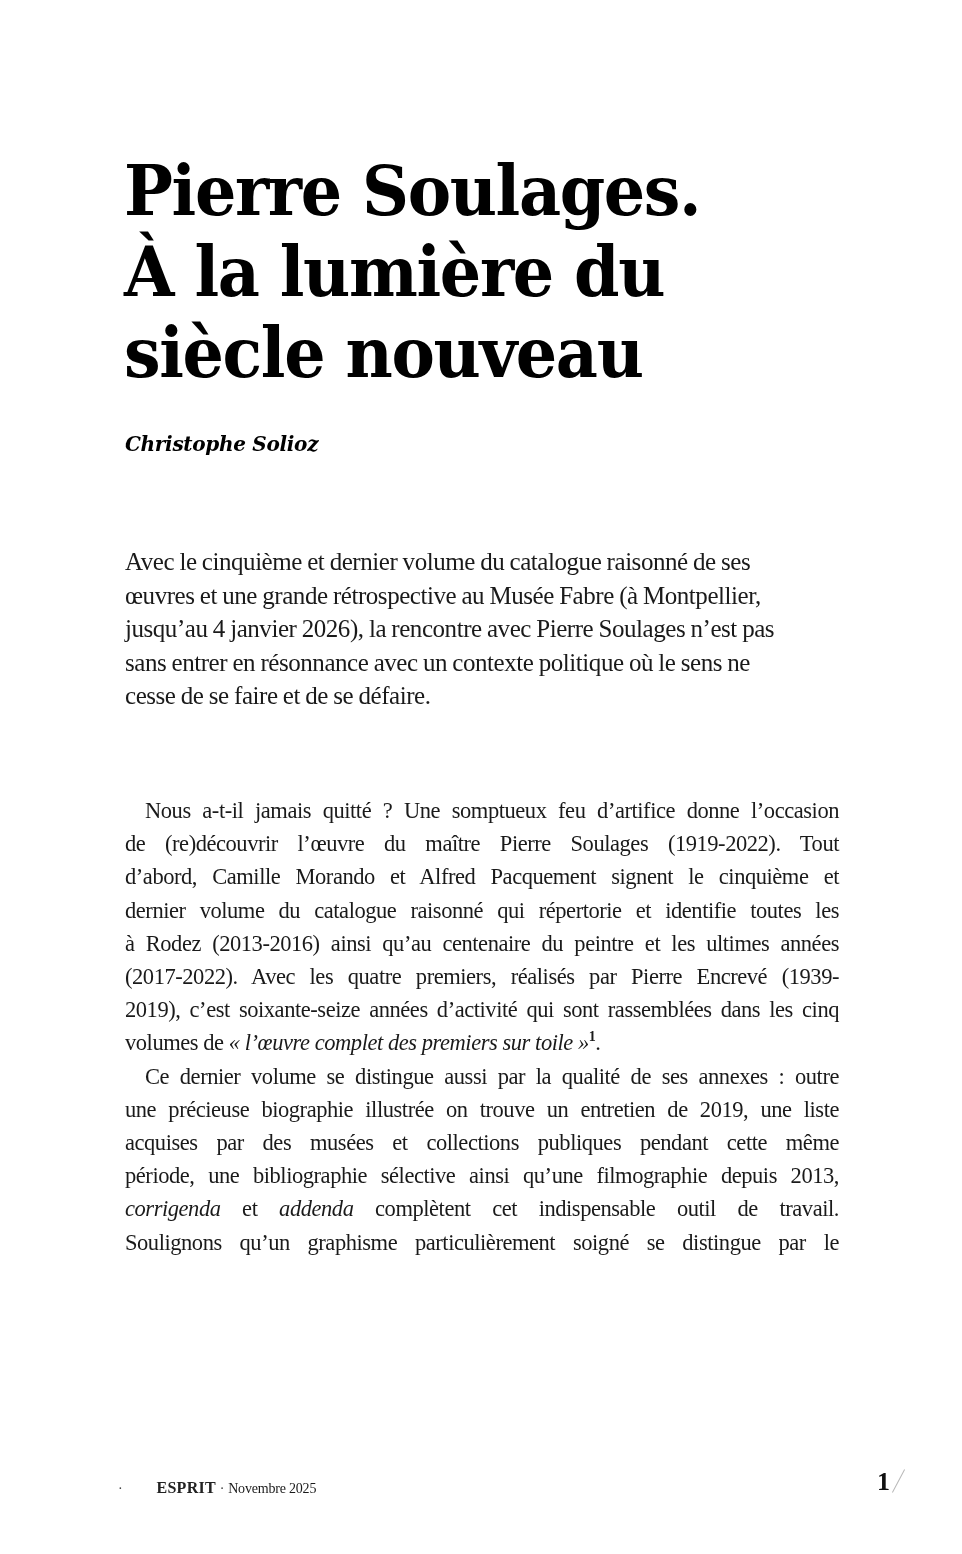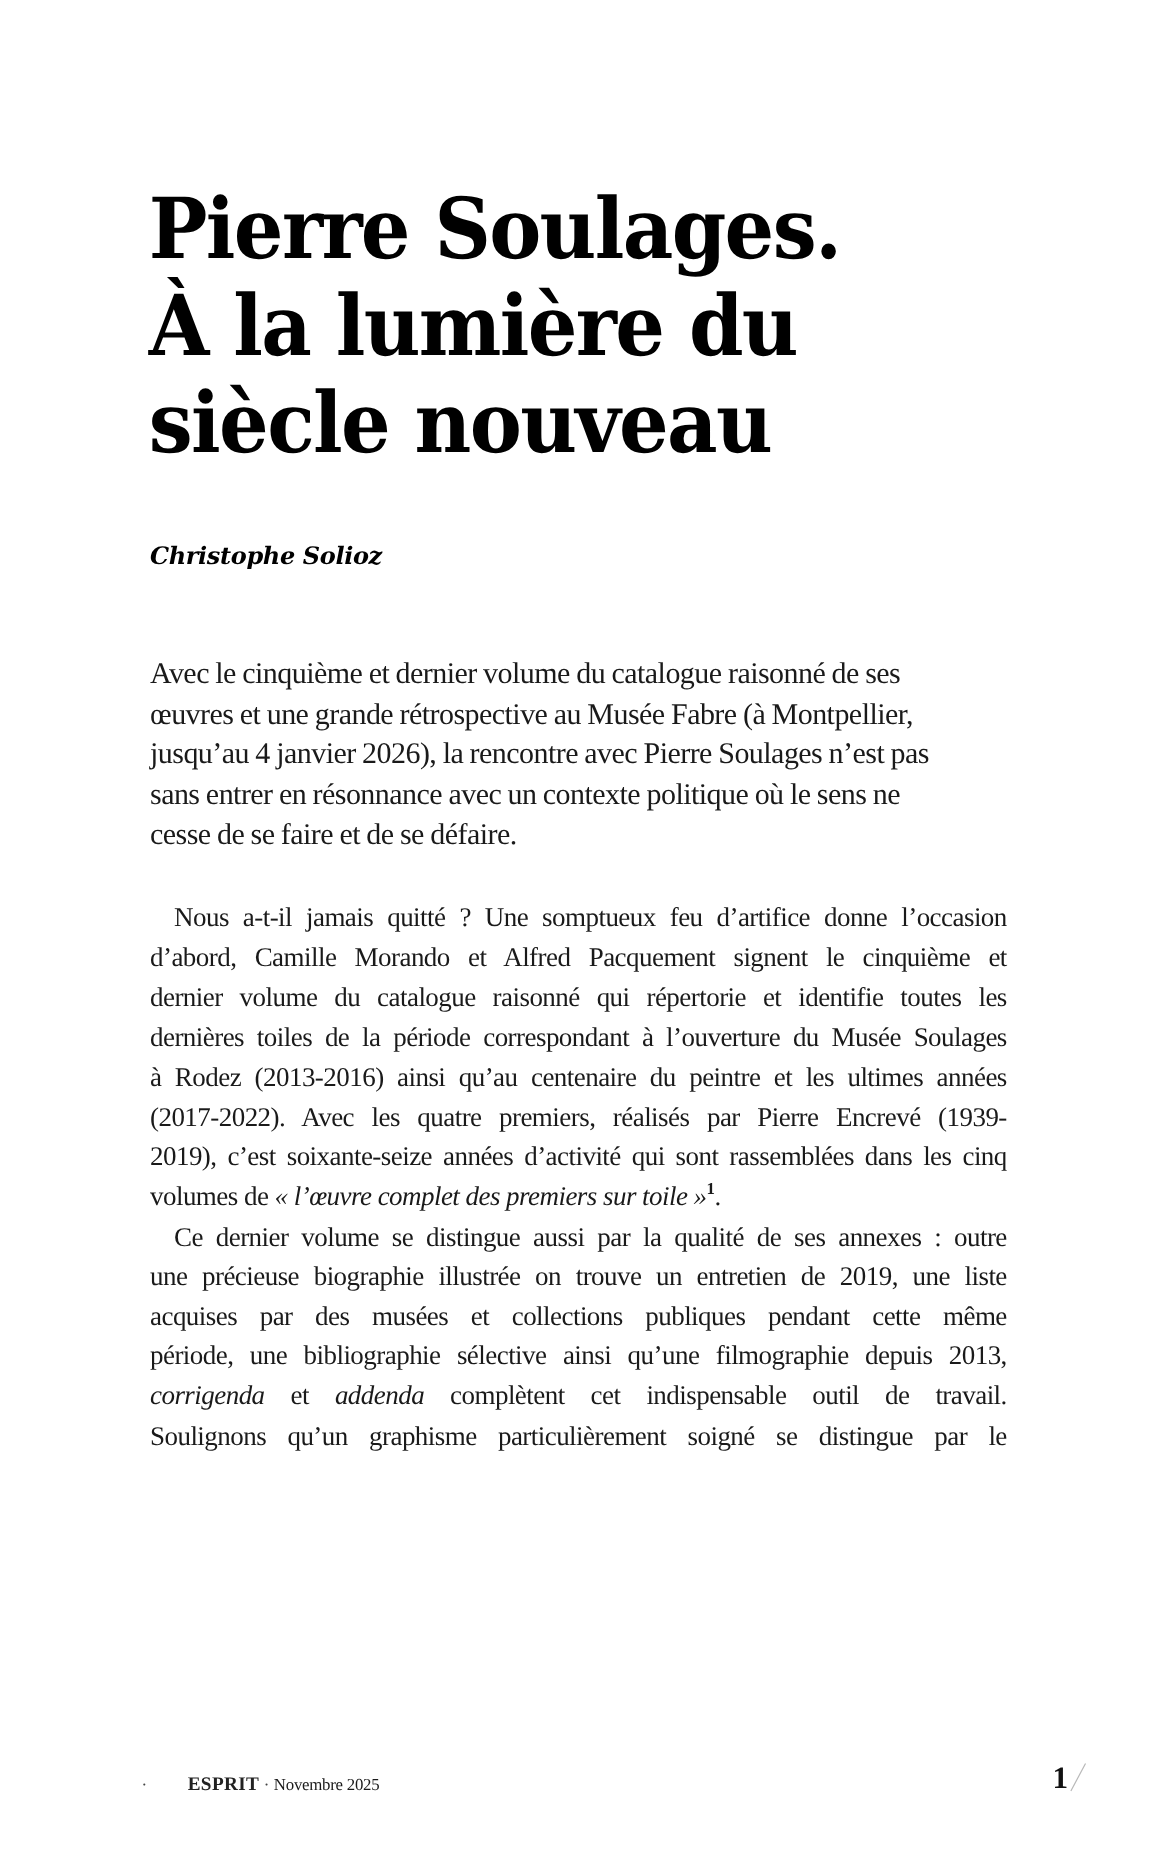--- a/index.html
+++ b/index.html
@@ -33,21 +33,21 @@
       line-height: 81px;
       letter-spacing: -1.5px;
       color: #000000;
       transform: scaleX(0.93);
       transform-origin: left top;
     }
     .title .line { display: block; white-space: nowrap; }
     .author {
       position: absolute;
       left: 125px;
-      top: 449px;
+      top: 430px;
       margin: 0;
       font-family: "DejaVu Serif", "Liberation Serif", serif;
       font-weight: bold;
       font-style: italic;
       font-size: 20px;
       line-height: 28px;
       color: #000000;
       letter-spacing: -0.3px;
     }
     .lead {
@@ -59,21 +59,21 @@
       font-size: 25px;
       line-height: 33.5px;
       color: #1a1a1a;
       letter-spacing: -0.45px;
       word-spacing: -0.5px;
     }
     .lead .line { display: block; white-space: nowrap; }
     .body {
       position: absolute;
       left: 125px;
-      top: 748px;
+      top: 794px;
       width: 714px;
       margin: 0;
     }
     .body p {
       margin: 0;
       font-size: 22.5px;
       line-height: 33.2px;
       color: #1a1a1a;
       letter-spacing: -0.45px;
     }
@@ -148,23 +148,23 @@
     <span class="line">Avec le cinquième et dernier volume du catalogue raisonné de ses</span>
     <span class="line">œuvres et une grande rétrospective au Musée Fabre (à Montpellier,</span>
     <span class="line">jusqu’au 4 janvier 2026), la rencontre avec Pierre Soulages n’est pas</span>
     <span class="line">sans entrer en résonnance avec un contexte politique où le sens ne</span>
     <span class="line">cesse de se faire et de se défaire.</span>
   </p>
 
   <div class="body">
     <p>
       <span class="line indent">Nous a-t-il jamais quitté ? Une somptueux feu d’artifice donne l’occasion</span>
+      <span class="line">de (re)découvrir l’œuvre du maître Pierre Soulages (1919-2022). Tout</span>
       <span class="line">d’abord, Camille Morando et Alfred Pacquement signent le cinquième et</span>
       <span class="line">dernier volume du catalogue raisonné qui répertorie et identifie toutes les</span>
-      <span class="line">dernières toiles de la période correspondant à l’ouverture du Musée Soulages</span>
       <span class="line">à Rodez (2013-2016) ainsi qu’au centenaire du peintre et les ultimes années</span>
       <span class="line">(2017-2022). Avec les quatre premiers, réalisés par Pierre Encrevé (1939-</span>
       <span class="line">2019), c’est soixante-seize années d’activité qui sont rassemblées dans les cinq</span>
       <span class="line last"><span>volumes de </span><em>« l’œuvre complet des premiers sur toile »</em><sup>1</sup><span>.</span></span>
     </p>
     <p>
       <span class="line indent">Ce dernier volume se distingue aussi par la qualité de ses annexes : outre</span>
       <span class="line">une précieuse biographie illustrée on trouve un entretien de 2019, une liste</span>
       <span class="line">acquises par des musées et collections publiques pendant cette même</span>
       <span class="line">période, une bibliographie sélective ainsi qu’une filmographie depuis 2013,</span>

